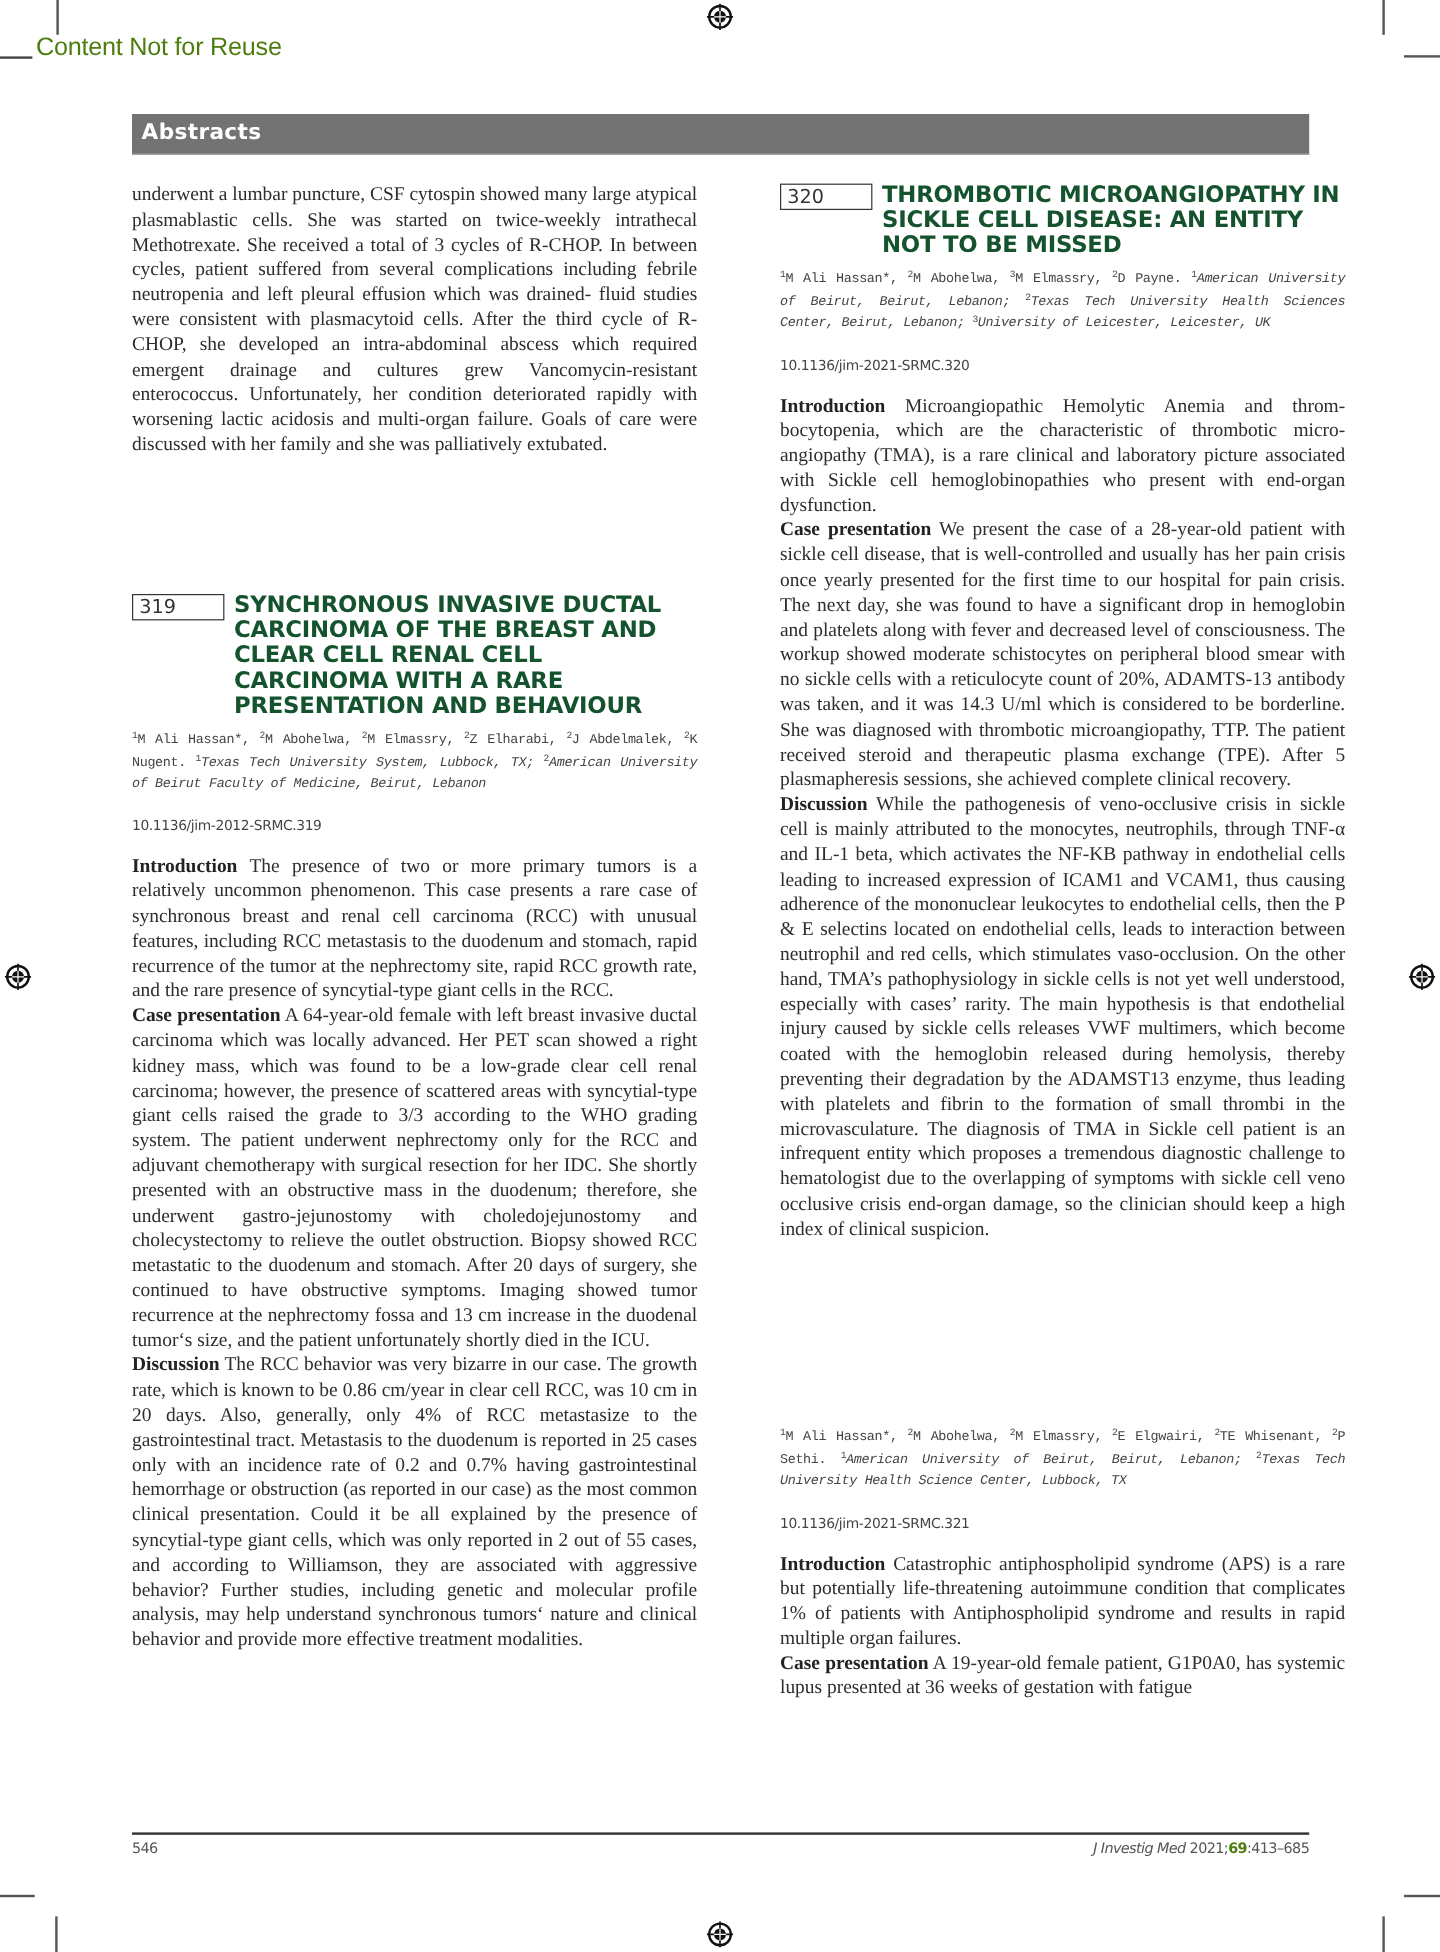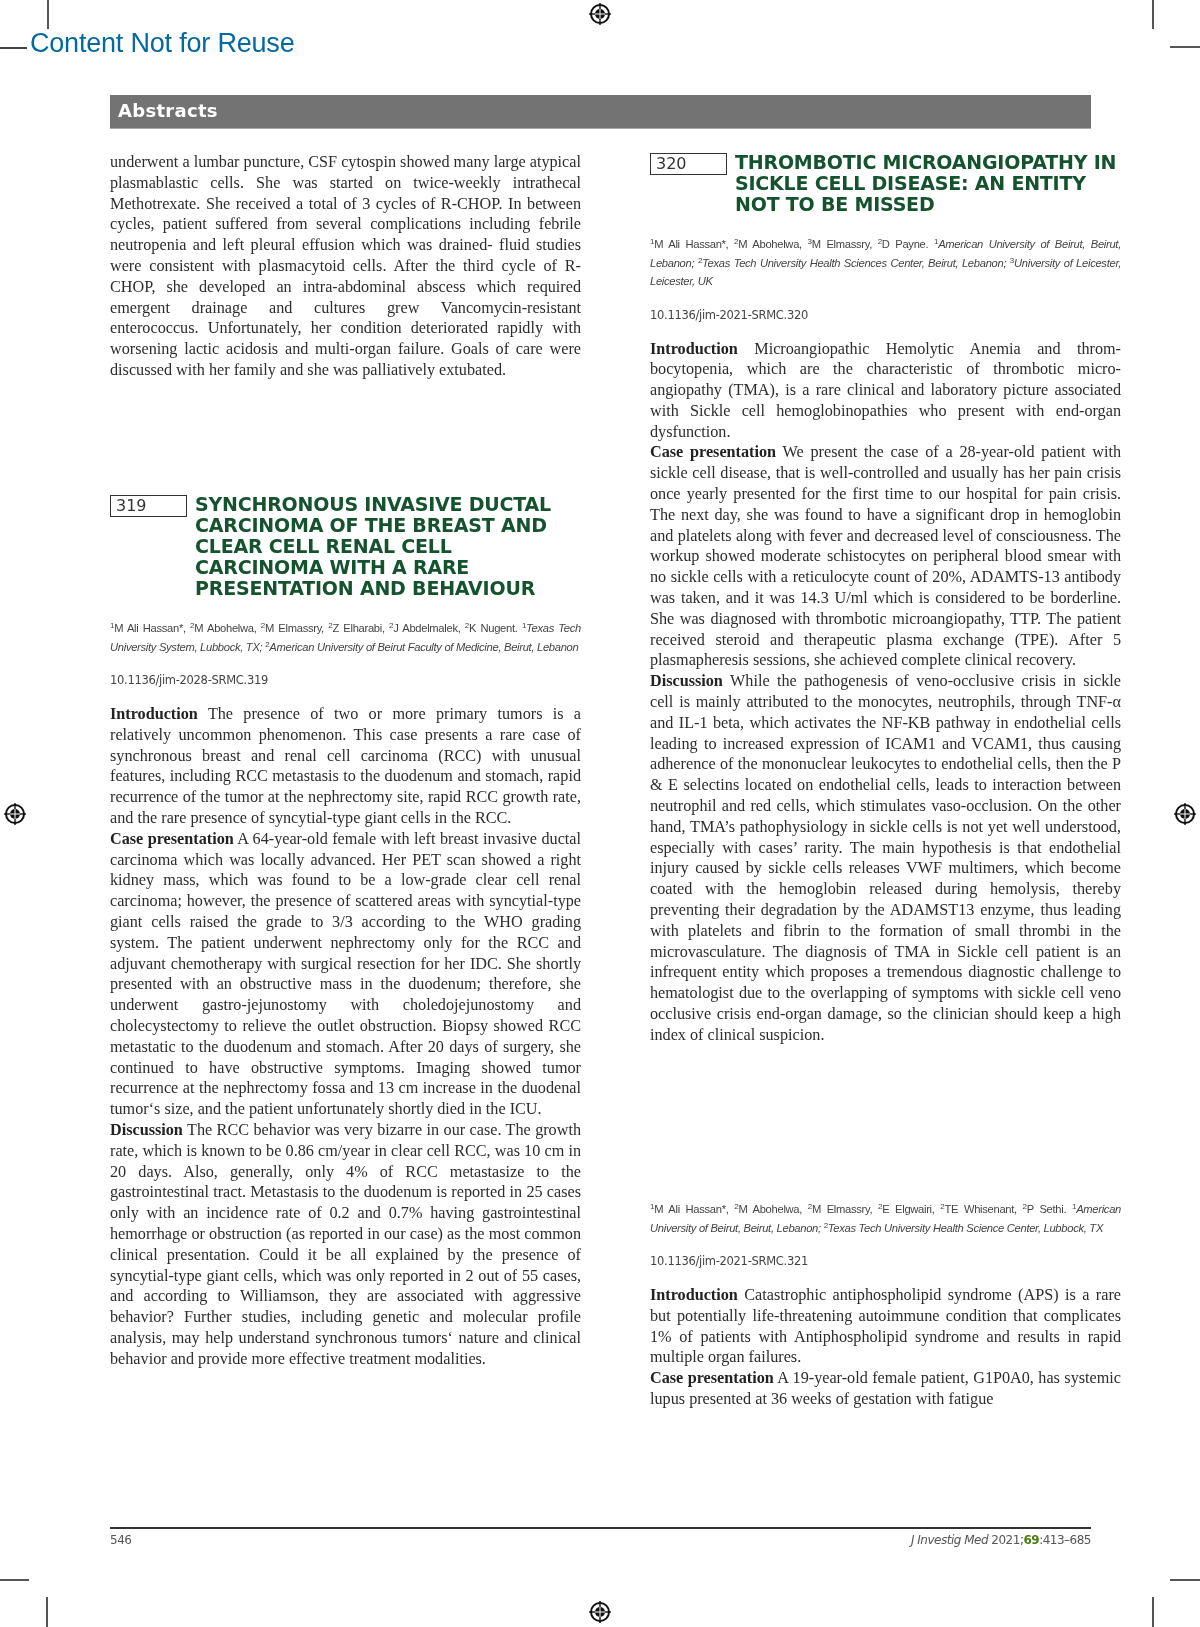--- a/index.html
+++ b/index.html
@@ -1,31 +1,31 @@
 <!DOCTYPE html>
 <html><head>
 <meta charset="utf-8">
 <style>
   html, body { margin: 0; padding: 0; background: #ffffff; }
   body { width: 1200px; height: 1627px; position: relative; overflow: hidden; color: #2a2a2a; }
   .crop { position: absolute; background: #555; }
   .reg { position: absolute; width: 22px; height: 22px; }
-  .watermark { position: absolute; left: 30px; top: 28px; font-family: "Liberation Sans", sans-serif; font-size: 27px; color: #0369a1; letter-spacing: -0.2px; }
+  .watermark { position: absolute; left: 30px; top: 28px; font-family: "Liberation Sans", sans-serif; font-size: 21px; color: #4d7c0f; letter-spacing: -0.2px; }
   .wm-line { position: absolute; left: 0; top: 47px; width: 27px; height: 2px; background: #444; }
   .header-bar { position: absolute; left: 110px; top: 95px; width: 981px; height: 33px; background: #737373; border-bottom: 1px solid #aaa; }
   .header-bar span { position: absolute; left: 8px; top: 5px; font-family: "DejaVu Sans", sans-serif; font-weight: bold; font-size: 18px; color: #fff; letter-spacing: 0.3px; }
   .col { position: absolute; width: 471px; }
   .col-left { left: 110px; }
   .col-right { left: 650px; }
   .body-text { font-family: "Liberation Serif", serif; font-size: 16.2px; line-height: 20.8px; text-align: justify; hyphens: manual; color: #2d2d2d; margin: 0; }
   .body-text b { font-weight: bold; color: #222; margin-top: 12px; }
   .abstract-head { position: relative; display: flex; align-items: flex-start; }
   .abs-num { flex: 0 0 auto; width: 70px; height: 20px; border: 1.5px solid #333; font-family: "DejaVu Sans", sans-serif; font-size: 16px; line-height: 20px; padding-left: 5px; color: #333; box-sizing: content-box; margin-top: 1px; }
   .abs-title { margin-left: 8px; font-family: "DejaVu Sans", sans-serif; font-weight: bold; font-size: 19px; line-height: 21px; color: #14532d; letter-spacing: -0.2px; }
-  .authors { font-family: Liberation Sans, sans-serif; font-size: 11.2px; line-height: 18.5px; color: #444; text-align: justify; margin: 20px 0 0 0; letter-spacing: -0.3px; }
+  .authors { font-family: Liberation Mono, monospace; font-size: 11.2px; line-height: 18.5px; color: #444; text-align: justify; margin: 9px 0 0 0; letter-spacing: -0.3px; }
   .authors i { font-style: italic; }
   .authors sup { font-size: 8px; vertical-align: 4px; line-height: 0; }
   .doi { font-family: "DejaVu Sans", sans-serif; font-size: 11.5px; color: #444; margin: 17px 0 0 0; letter-spacing: -0.3px; }
   .footer-rule { position: absolute; left: 110px; top: 1527px; width: 981px; height: 2px; background: #333; }
   .footer-left { position: absolute; left: 110px; top: 1533px; font-family: "DejaVu Sans", sans-serif; font-size: 12px; color: #555; letter-spacing: -0.5px; }
   .footer-right { position: absolute; right: 109px; top: 1533px; font-family: "DejaVu Sans", sans-serif; font-size: 12px; color: #555; letter-spacing: -0.5px; }
   .footer-right i { font-style: italic; }
   .footer-right b { font-weight: bold; color: #4d7c0f; }
 </style>
 </head>
@@ -82,21 +82,21 @@
 <div class="col col-left" style="top:152px;">
   <p class="body-text">underwent a lumbar puncture, CSF cytospin showed many large atypical plasmablastic cells. She was started on twice-weekly intrathecal Methotrexate. She received a total of 3 cycles of R-CHOP. In between cycles, patient suffered from several complications including febrile neutropenia and left pleural effusion which was drained- fluid studies were consis­tent with plasmacytoid cells. After the third cycle of R-CHOP, she developed an intra-abdominal abscess which required emergent drainage and cultures grew Vancomycin-resistant enterococcus. Unfortunately, her condition deteriorated rapidly with worsening lactic acidosis and multi-organ failure. Goals of care were discussed with her family and she was pallia­tively extubated.</p>
 </div>
 
 <div class="col col-left" style="top:494px;">
   <div class="abstract-head">
     <div class="abs-num">319</div>
     <div class="abs-title">SYNCHRONOUS INVASIVE DUCTAL CARCINOMA OF THE BREAST AND CLEAR CELL RENAL CELL CARCINOMA WITH A RARE PRESENTATION AND BEHAVIOUR</div>
   </div>
   <div class="authors"><sup>1</sup><span>M Ali Hassan*, </span><sup>2</sup><span>M Abohelwa, </span><sup>2</sup><span>M Elmassry, </span><sup>2</sup><span>Z Elharabi, </span><sup>2</sup><span>J Abdelmalek, </span><sup>2</sup><span>K Nugent. </span><sup>1</sup><i>Texas Tech University System, Lubbock, TX; </i><sup>2</sup><i>American University of Beirut Faculty of Medicine, Beirut, Lebanon</i></div>
-  <div class="doi">10.1136/jim-2028-SRMC.319</div>
+  <div class="doi">10.1136/jim-2012-SRMC.319</div>
   <div style="height:17px"></div>
   <p class="body-text"><b>Introduction</b> <span>The presence of two or more primary tumors is a relatively uncommon phenomenon. This case presents a rare case of synchronous breast and renal cell carcinoma (RCC) with unusual features, including RCC metastasis to the duode­num and stomach, rapid recurrence of the tumor at the neph­rectomy site, rapid RCC growth rate, and the rare presence of syncytial-type giant cells in the RCC.</span></p>
   <p class="body-text"><b>Case presentation</b> <span>A 64-year-old female with left breast inva­sive ductal carcinoma which was locally advanced. Her PET scan showed a right kidney mass, which was found to be a low-grade clear cell renal carcinoma; however, the presence of scattered areas with syncytial-type giant cells raised the grade to 3/3 according to the WHO grading system. The patient underwent nephrectomy only for the RCC and adjuvant che­motherapy with surgical resection for her IDC. She shortly presented with an obstructive mass in the duodenum; there­fore, she underwent gastro-jejunostomy with choledojejunos­tomy and cholecystectomy to relieve the outlet obstruction. Biopsy showed RCC metastatic to the duodenum and stom­ach. After 20 days of surgery, she continued to have obstruc­tive symptoms. Imaging showed tumor recurrence at the nephrectomy fossa and 13 cm increase in the duodenal tumor‘s size, and the patient unfortunately shortly died in the ICU.</span></p>
   <p class="body-text"><b>Discussion</b> <span>The RCC behavior was very bizarre in our case. The growth rate, which is known to be 0.86 cm/year in clear cell RCC, was 10 cm in 20 days. Also, generally, only 4% of RCC metastasize to the gastrointestinal tract. Metastasis to the duodenum is reported in 25 cases only with an incidence rate of 0.2 and 0.7% having gastrointestinal hemorrhage or obstruction (as reported in our case) as the most common clinical presentation. Could it be all explained by the presence of syncytial-type giant cells, which was only reported in 2 out of 55 cases, and according to Williamson, they are associated with aggressive behavior? Further studies, including genetic and molecular profile analysis, may help understand synchro­nous tumors‘ nature and clinical behavior and provide more effective treatment modalities.</span></p>
 </div>
 
 <div class="col col-right" style="top:152px;">
   <div class="abstract-head">
     <div class="abs-num">320</div>
     <div class="abs-title">THROMBOTIC MICROANGIOPATHY IN SICKLE CELL DISEASE: AN ENTITY NOT TO BE MISSED</div>

